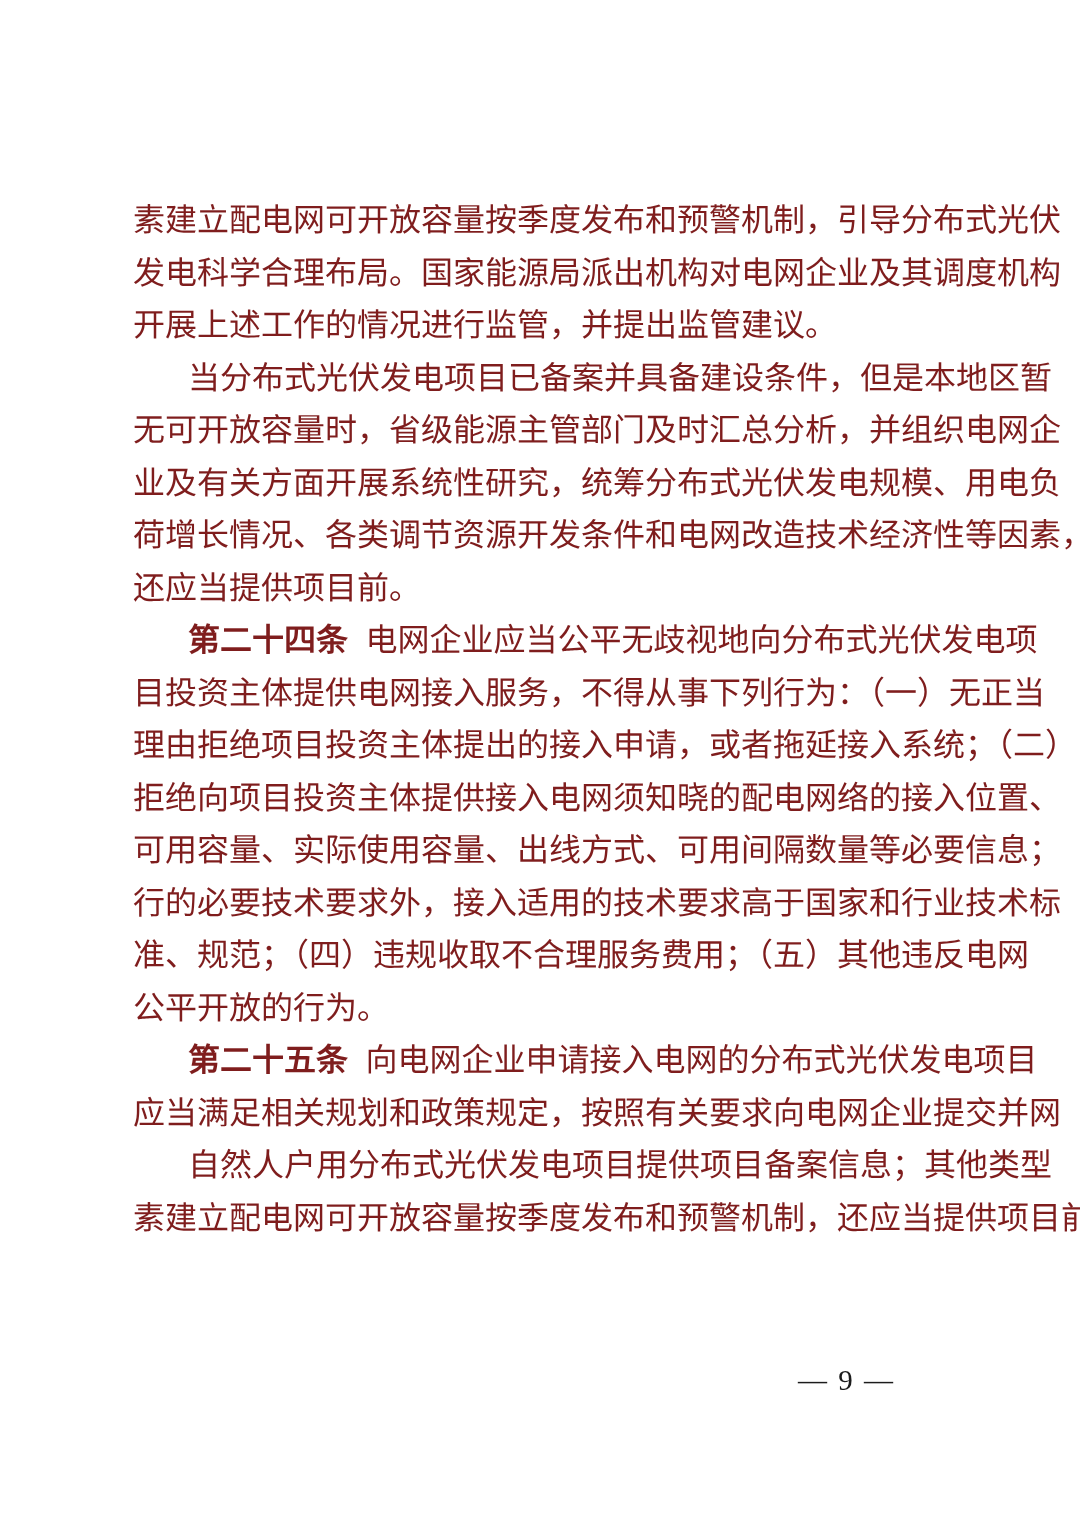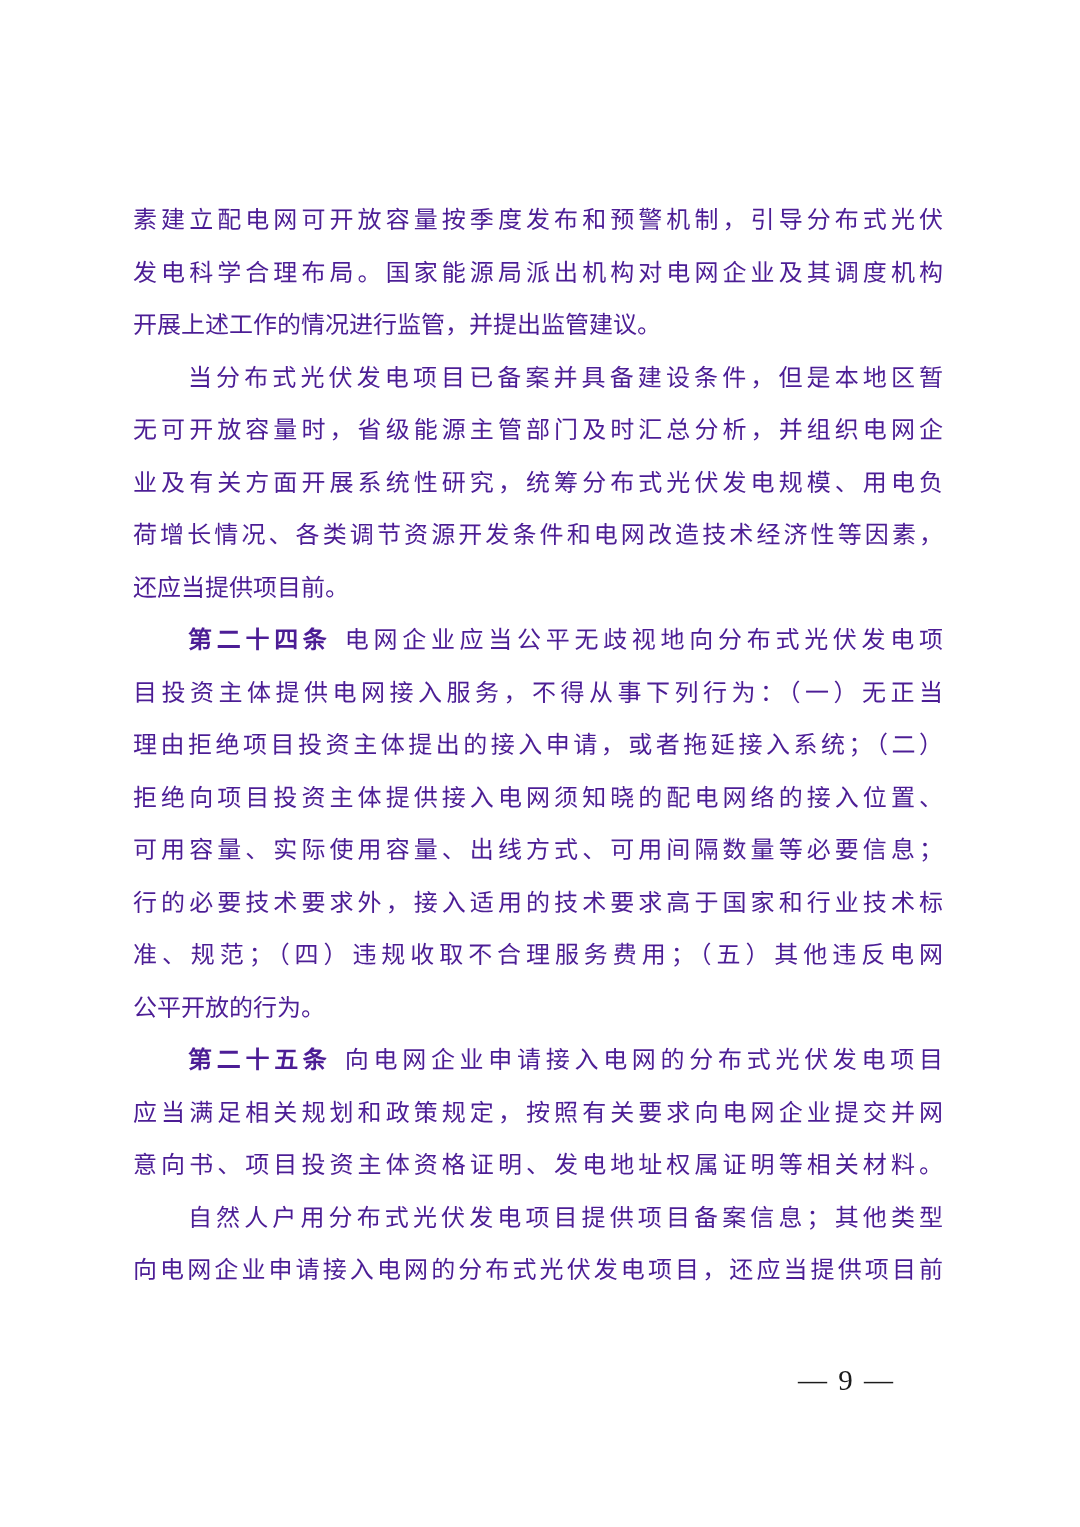--- a/index.html
+++ b/index.html
@@ -17,22 +17,22 @@
   }
   .text-area {
     position: absolute;
     left: 133px;
     top: 194px;
     width: 810px;
   }
   .line {
     height: 52.5px;
     line-height: 52.5px;
-    font-size: 24px;
-    color: #4c1d95;
+    font-size: 32px;
+    color: #7f1d1d;
     letter-spacing: 0;
     white-space: nowrap;
     text-align: justify;
     text-align-last: justify;
   }
   .line.end {
     text-align: left;
     text-align-last: left;
   }
   .line.indent {
@@ -80,24 +80,23 @@
     <div class="line">目投资主体提供电网接入服务，不得从事下列行为：（一）无正当</div>
     <div class="line">理由拒绝项目投资主体提出的接入申请，或者拖延接入系统；（二）</div>
     <div class="line">拒绝向项目投资主体提供接入电网须知晓的配电网络的接入位置、</div>
     <div class="line">可用容量、实际使用容量、出线方式、可用间隔数量等必要信息；</div>
     <div class="line">行的必要技术要求外，接入适用的技术要求高于国家和行业技术标</div>
     <div class="line">准、规范；（四）违规收取不合理服务费用；（五）其他违反电网</div>
     <div class="line end">公平开放的行为。</div>
 
     <div class="line indent"><span class="term">第二十五条</span><span>向电网企业申请接入电网的分布式光伏发电项目</span></div>
     <div class="line">应当满足相关规划和政策规定，按照有关要求向电网企业提交并网</div>
-    <div class="line">意向书、项目投资主体资格证明、发电地址权属证明等相关材料。</div>
 
     <div class="line indent">自然人户用分布式光伏发电项目提供项目备案信息；其他类型</div>
-    <div class="line">向电网企业申请接入电网的分布式光伏发电项目，还应当提供项目前</div>
+    <div class="line">素建立配电网可开放容量按季度发布和预警机制，还应当提供项目前</div>
 
   </div>
 
   <div class="footer">
     <span class="pagenum">— 9 —</span>
   </div>
 
 </div>
 
 </body></html>

